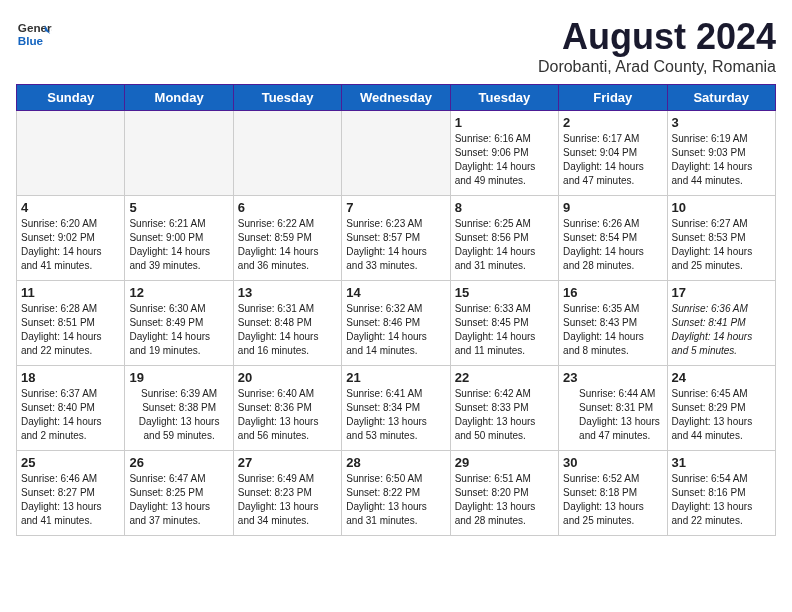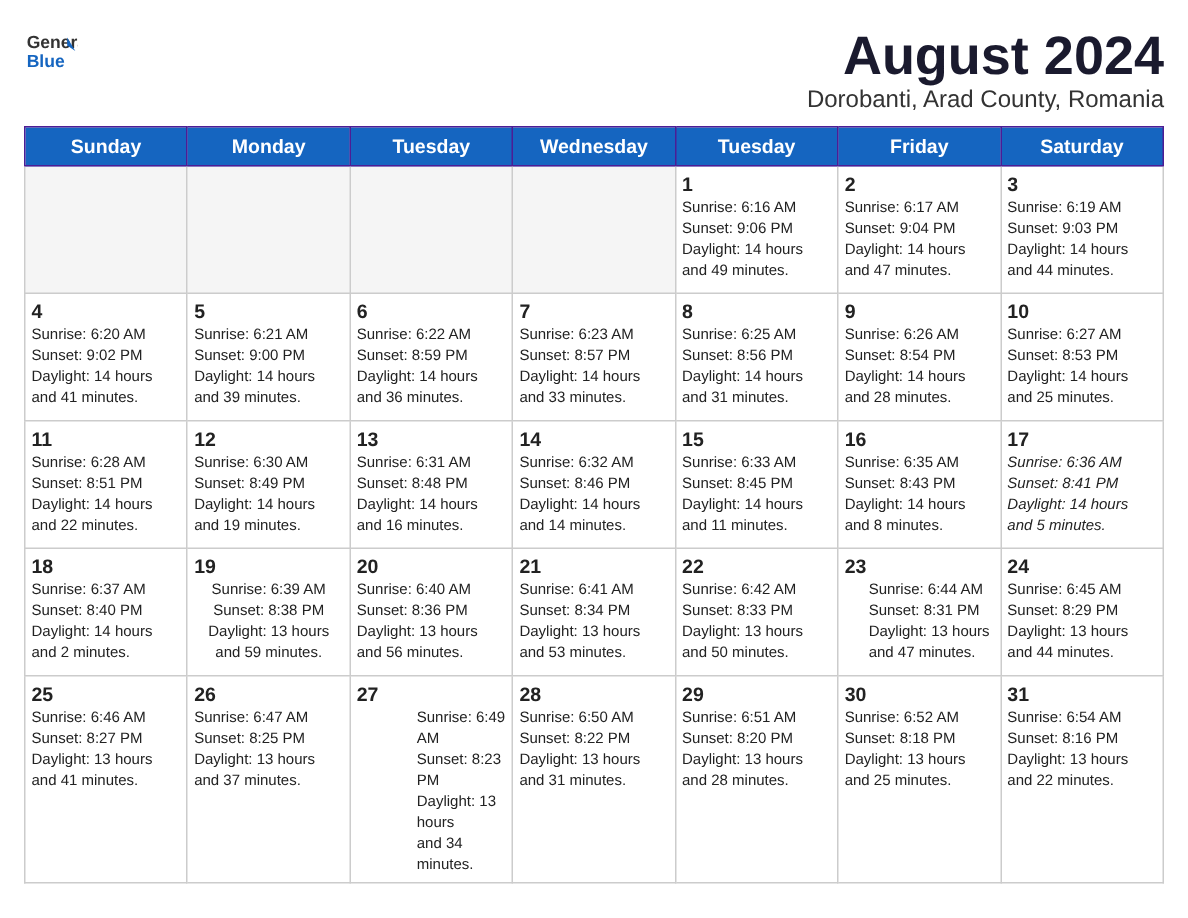--- a/index.html
+++ b/index.html
@@ -293,21 +293,21 @@
         </td>
         <td>
           <div class="day-number">26</div>
           <div class="day-info" style="white-space: pre-line;">Sunrise: 6:47 AM
 Sunset: 8:25 PM
 Daylight: 13 hours
 and 37 minutes.</div>
         </td>
         <td>
           <div class="day-number">27</div>
-          <div class="day-info" style="white-space: pre-line; margin-left: 40px;">Sunrise: 6:49 AM
+          <div class="day-info" style="white-space: pre-line;">Sunrise: 6:49 AM
 Sunset: 8:23 PM
 Daylight: 13 hours
 and 34 minutes.</div>
         </td>
         <td>
           <div class="day-number">28</div>
           <div class="day-info" style="white-space: pre-line;">Sunrise: 6:50 AM
 Sunset: 8:22 PM
 Daylight: 13 hours
 and 31 minutes.</div>

